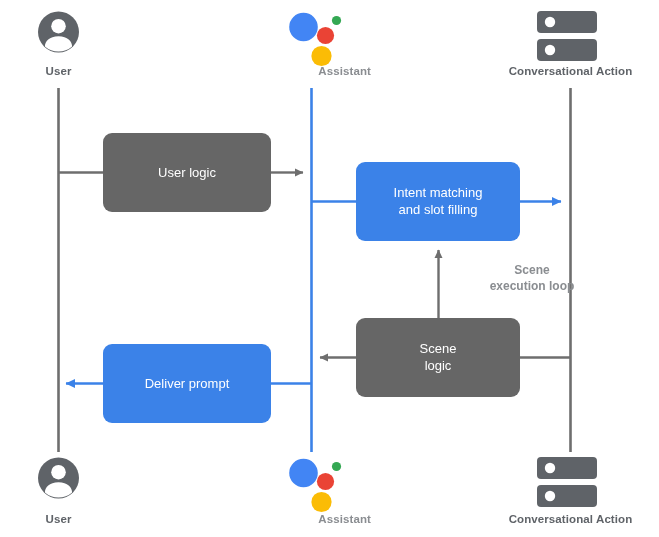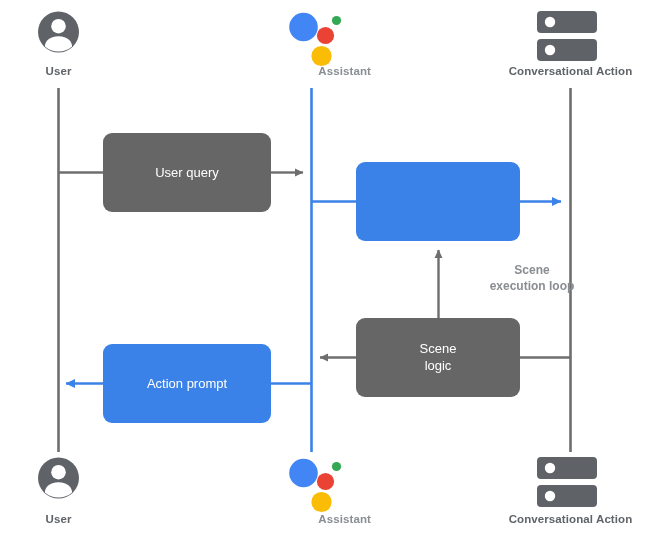--- a/index.html
+++ b/index.html
@@ -167,21 +167,23 @@
   </svg>
 
   <div class="actor-label gray-dark" style="left:0px; top:65px; width:117px;">User</div>
   <div class="actor-label gray-mid" style="left:252px; top:65px; width:119px;">Assistant</div>
   <div class="actor-label gray-dark" style="left:471px; top:65px; width:199px;">Conversational Action</div>
 
   <div class="actor-label gray-dark" style="left:0px; top:513px; width:117px;">User</div>
   <div class="actor-label gray-mid" style="left:252px; top:513px; width:119px;">Assistant</div>
   <div class="actor-label gray-dark" style="left:471px; top:513px; width:199px;">Conversational Action</div>
 
-  <div class="node-label" style="left:103px; top:164px; width:168px;">User query</div>
+  <div class="node-label" style="left:103px; top:164px; width:168px;">User logic</div>
+  <div class="node-label" style="left:356px; top:184px; width:164px;">Intent matching
+and slot filling</div>
   <div class="node-label" style="left:356px; top:340px; width:164px;">Scene
 logic</div>
-  <div class="node-label" style="left:103px; top:375px; width:168px;">Action prompt</div>
+  <div class="node-label" style="left:103px; top:375px; width:168px;">Deliver prompt</div>
 
   <div class="loop-label" style="left:452px; top:262px; width:160px;">Scene
 execution loop</div>
 
 </div>
 
 </body></html>

